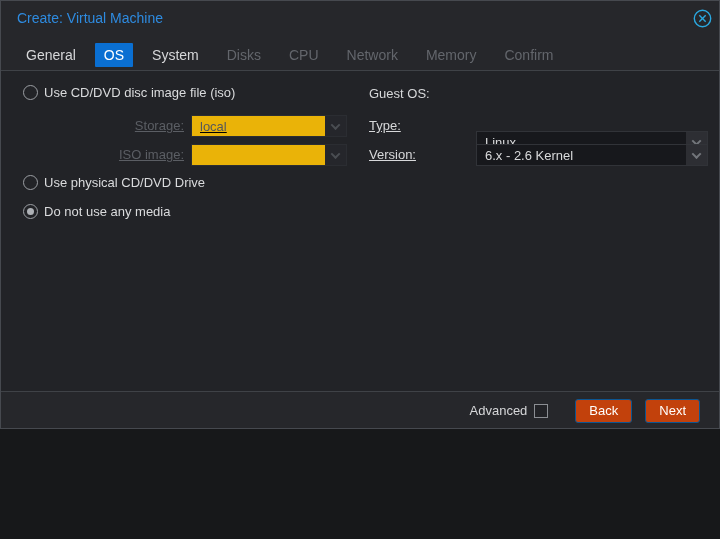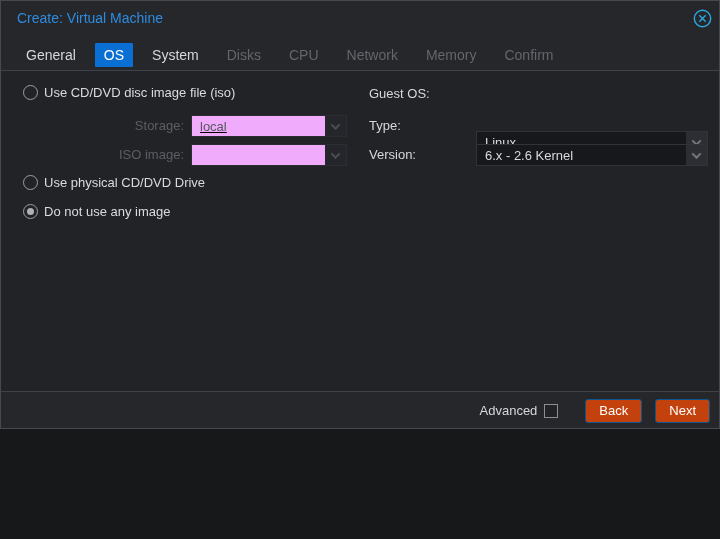--- a/index.html
+++ b/index.html
@@ -39,21 +39,21 @@
   .tab.active { background: #0a6fd2; color: #ffffff; }
   .tab.disabled { color: #63666c; cursor: default; }
   
   .content {
     position: absolute; top: 69px; left: 0; right: 0; bottom: 36px;
     background: #222327;
     border-top: 1px solid #3f4247;
     border-bottom: 1px solid #3f4247;
   }
   .field-label {
-    position: absolute; font-size: 13px; color: #d7d8da;
+    position: absolute; font-size: 13px; color: #d7d8da; text-decoration: underline;
   }
   .field-label.dim { color: #5b5e64; }
   .section-heading {
     position: absolute; font-size: 13px; color: #d7d8da;
   }
   
   .radio-row {
     position: absolute; left: 22px;
     display: flex; align-items: center; cursor: pointer; justify-content: flex-end;
   }
@@ -78,30 +78,30 @@
   }
   .combo .trigger {
     flex: 0 0 21px; background: #2d2e33;
     display: flex; align-items: center; justify-content: center;
   }
   .chev {
     width: 7px; height: 7px;
     border-right: 2px solid #73767b; border-bottom: 2px solid #73767b;
     transform: rotate(45deg) translate(-1px,-1px);
   }
-  .combo.disabled { background: #f0abfc; border-color: #2b2d32; cursor: default; text-decoration: underline; }
+  .combo.disabled { background: #eab308; border-color: #2b2d32; cursor: default; text-decoration: underline; }
   .combo.disabled .val { color: #54575d; }
   .combo.disabled .trigger { background: #25262b; }
   .combo.disabled .chev { border-color: #4a4d52; }
   
   .footer {
     position: absolute; left: 0; right: 0; bottom: 0; height: 35px;
     background: #26272b;
     display: flex; align-items: center; justify-content: flex-end;
-    padding-right: 9px;
+    padding-right: 19px;
   }
   .advanced-label { font-size: 13px; color: #d6d7d9; margin-right: 7px; }
   .checkbox {
     width: 14px; height: 14px;
     border: 1px solid #8b8e93; background: #222327;
     margin-right: 14px; cursor: pointer;
   }
   .btn {
     min-width: 52px; height: 24px;
     background: #c2410c; border: 1px solid #0c5globalThis494;
@@ -167,21 +167,21 @@
       <span class="radio">
           <span class="dot"></span>
         </span>
       <span class="lbl">Use physical CD/DVD Drive</span>
     </div>
 
     <div class="radio-row" style="top:133px;">
       <span class="radio checked">
           <span class="dot"></span>
         </span>
-      <span class="lbl">Do not use any image</span>
+      <span class="lbl">Do not use any media</span>
     </div>
 
     <div class="section-heading" style="left:368px; top:15px;">Guest OS:</div>
 
     <div class="field-label" style="left:368px; top:47px;">Type:</div>
     <div class="combo" style="top:60px; left:475px; width:232px;">
       <span class="val">Linux</span>
       <span class="trigger">
         <span class="chev"></span>
       </span>

